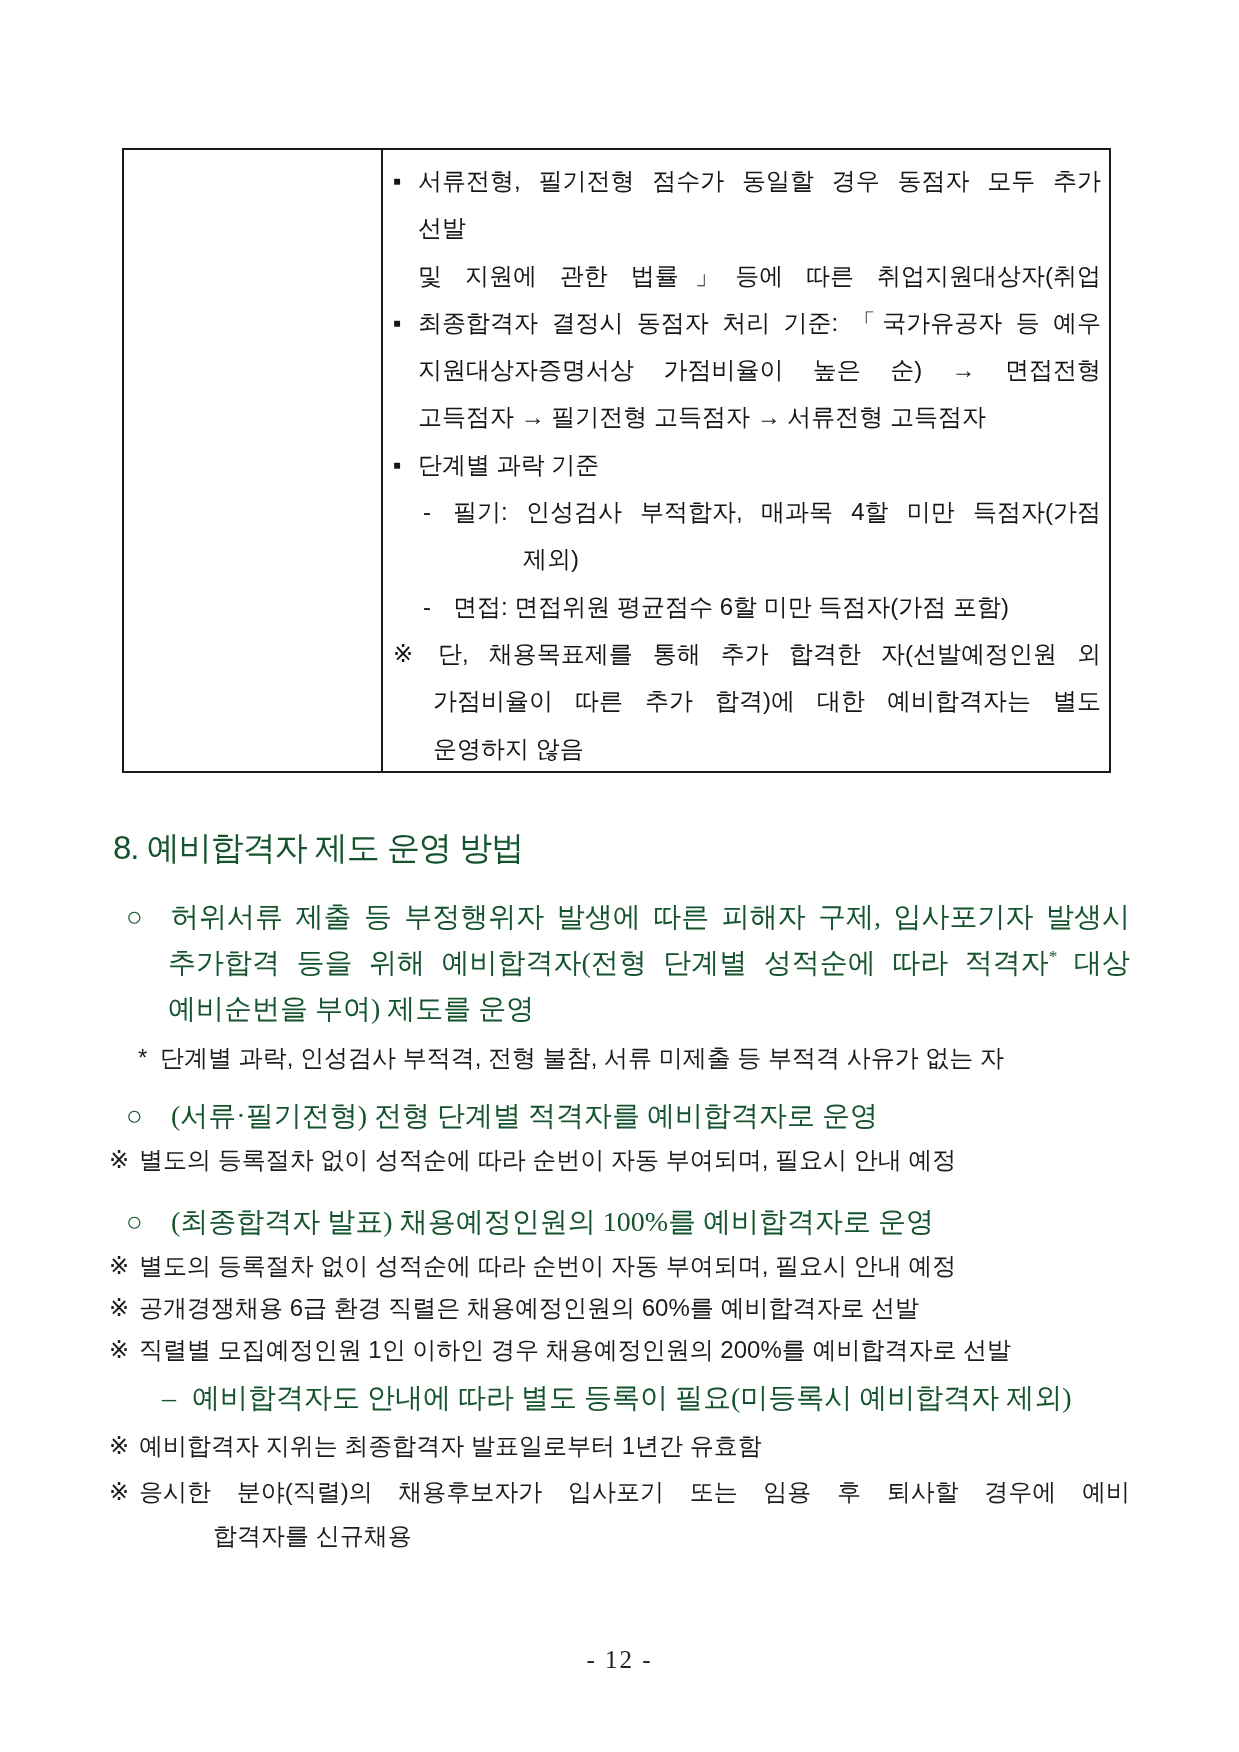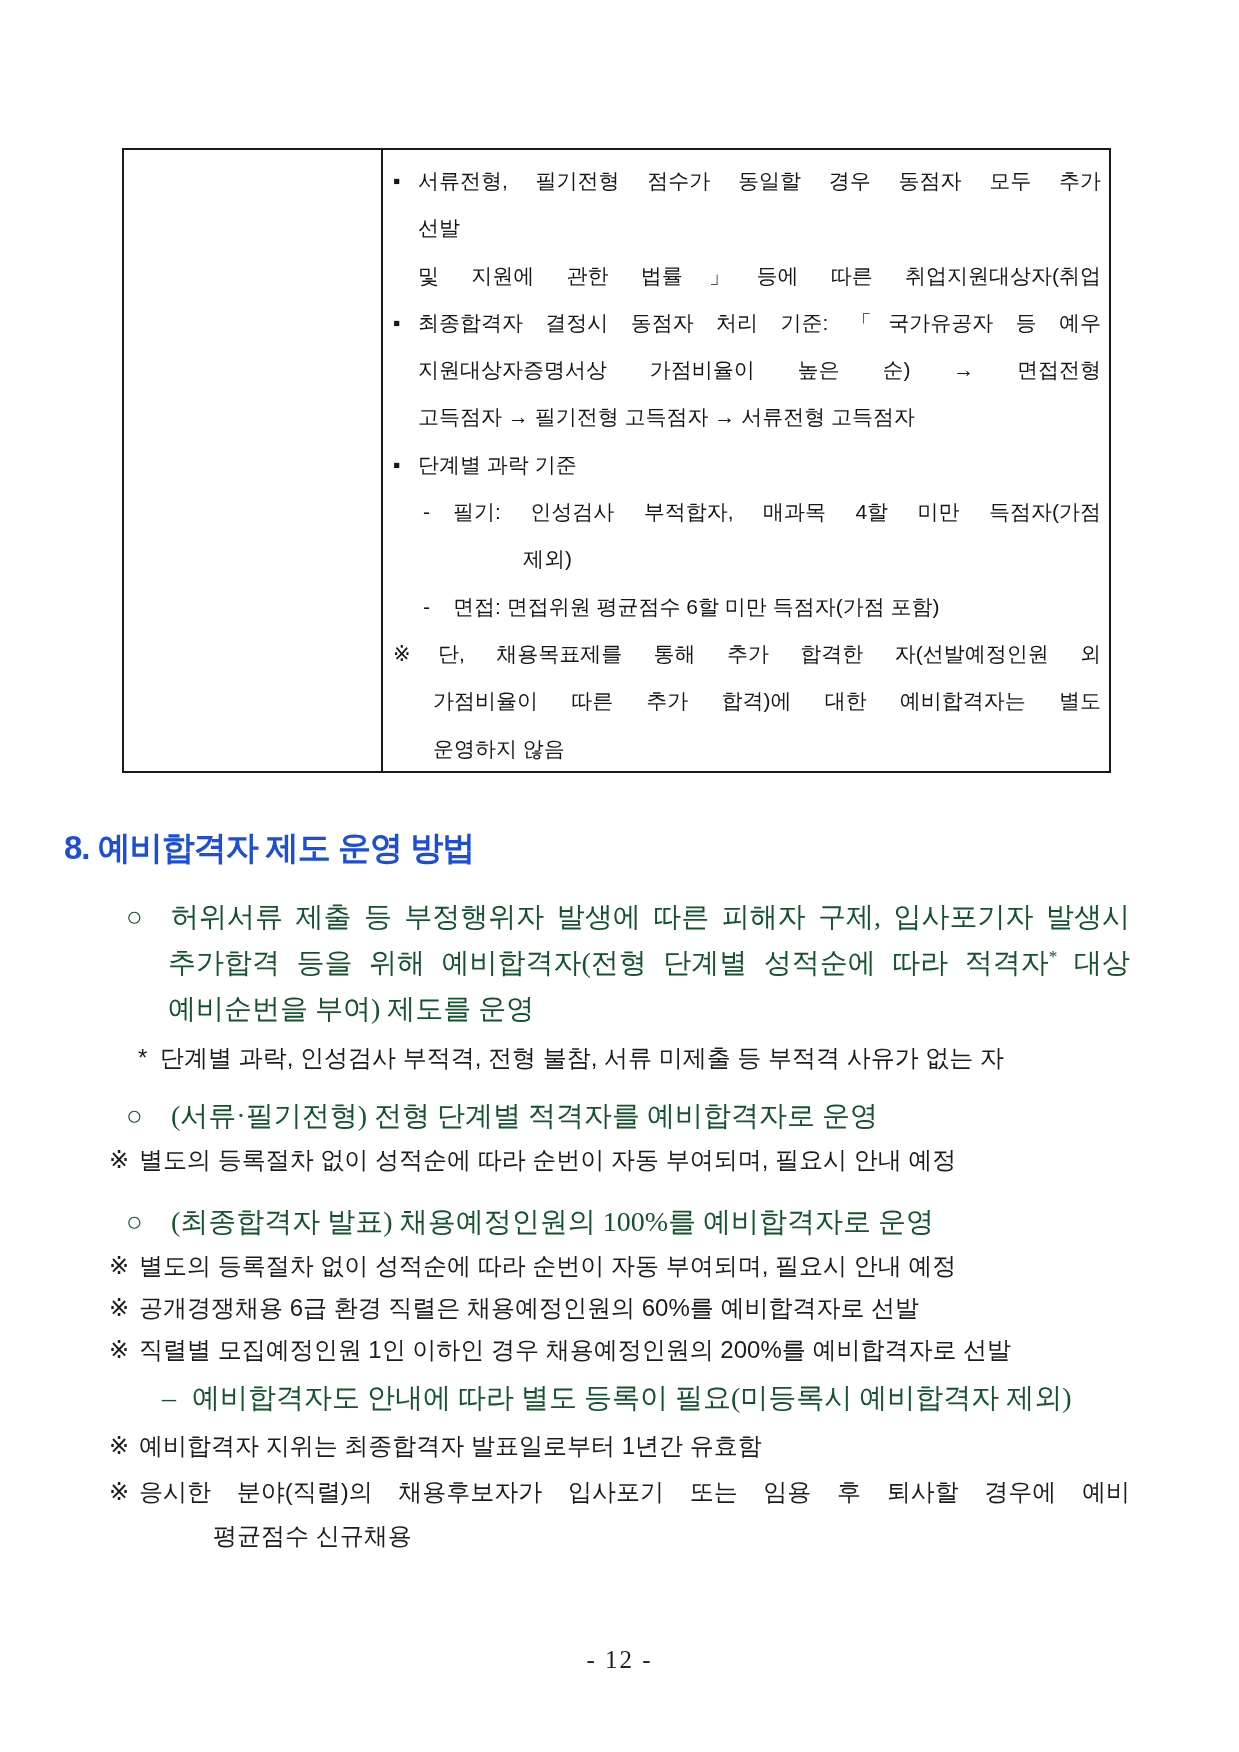--- a/index.html
+++ b/index.html
@@ -23,44 +23,44 @@
   }
   .tcell-left{
     width:259px;
     border-right:2px solid #1a1a1a;
     box-sizing:border-box;
   }
   .tcell-right{
     flex:1;
     padding:7px 8px 0 10px;
     font-family:"Liberation Sans","DejaVu Sans",sans-serif;
-    font-size:21px;
+    font-size:24px;
     line-height:47.3px;
     color:#161616;
   }
   .tline{text-align:justify;text-justify:inter-character;white-space:nowrap;}
   .tline.spread{text-align-last:justify;}
   .blt{display:inline-block;text-indent:0;}
   .bw25{width:25px;}
   .bw30{width:30px;}
   .bw45{width:45px;}
   .tp25{padding-left:25px;}
   .tp30{padding-left:30px;}
   .tp40{padding-left:40px;}
   .tp130{padding-left:130px;}
   
   .content{position:absolute;left:0;top:0;width:1130px;}
   .section-heading{
-    margin:828px 0 0 64px;
+    margin:828px 0 0 113px;
     font-family:"Liberation Sans","DejaVu Sans",sans-serif;
-    font-weight:700;
+    font-weight:400;
     font-size:33px;
     line-height:40px;
     letter-spacing:-1px;
-    color:#1d4ed8;
+    color:#14532d;
   }
   .bline{
     font-size:28px;
     line-height:46px;
     color:#14532d;
     text-align:justify;
     text-justify:inter-character;
   }
   .bline.spread{text-align-last:justify;}
   .bl-o{padding-left:126px;}
@@ -134,19 +134,19 @@
     <div class="note nl-ref"><span class="blt bw30">※</span><span>별도의 등록절차 없이 성적순에 따라 순번이 자동 부여되며, 필요시 안내 예정</span></div>
 
     <div class="bline bl-o mt18"><span class="blt bw45">○</span><span>(최종합격자 발표) 채용예정인원의 100%를 예비합격자로 운영</span></div>
     <div class="note nl-ref"><span class="blt bw30">※</span><span>별도의 등록절차 없이 성적순에 따라 순번이 자동 부여되며, 필요시 안내 예정</span></div>
     <div class="note nl-ref"><span class="blt bw30">※</span><span>공개경쟁채용 6급 환경 직렬은 채용예정인원의 60%를 예비합격자로 선발</span></div>
     <div class="note nl-ref"><span class="blt bw30">※</span><span>직렬별 모집예정인원 1인 이하인 경우 채용예정인원의 200%를 예비합격자로 선발</span></div>
 
     <div class="bline bl-dash mt4"><span class="blt bw30">–</span><span>예비합격자도 안내에 따라 별도 등록이 필요(미등록시 예비합격자 제외)</span></div>
     <div class="note nl-ref mt4"><span class="blt bw30">※</span><span>예비합격자 지위는 최종합격자 발표일로부터 1년간 유효함</span></div>
     <div class="note nl-ref lh44 spread mt3"><span class="blt bw30">※</span><span>응시한 분야(직렬)의 채용후보자가 입사포기 또는 임용 후 퇴사할 경우에 예비</span></div>
-    <div class="note nl-ref-cont lh44"><span>평균점수 신규채용</span></div>
+    <div class="note nl-ref-cont lh44"><span>합격자를 신규채용</span></div>
 
   </div>
 
   <div class="footer">- 12 -</div>
 
 </div>
 
 </body></html>

